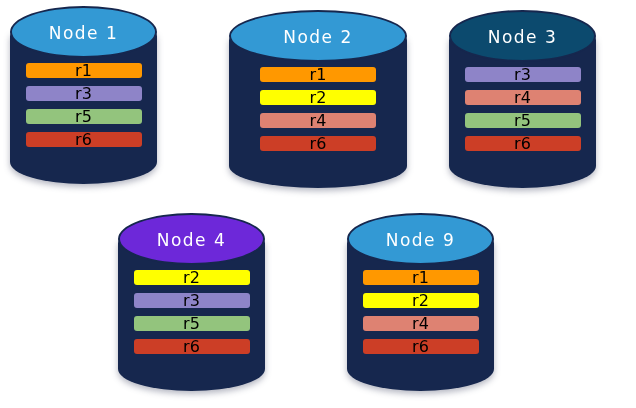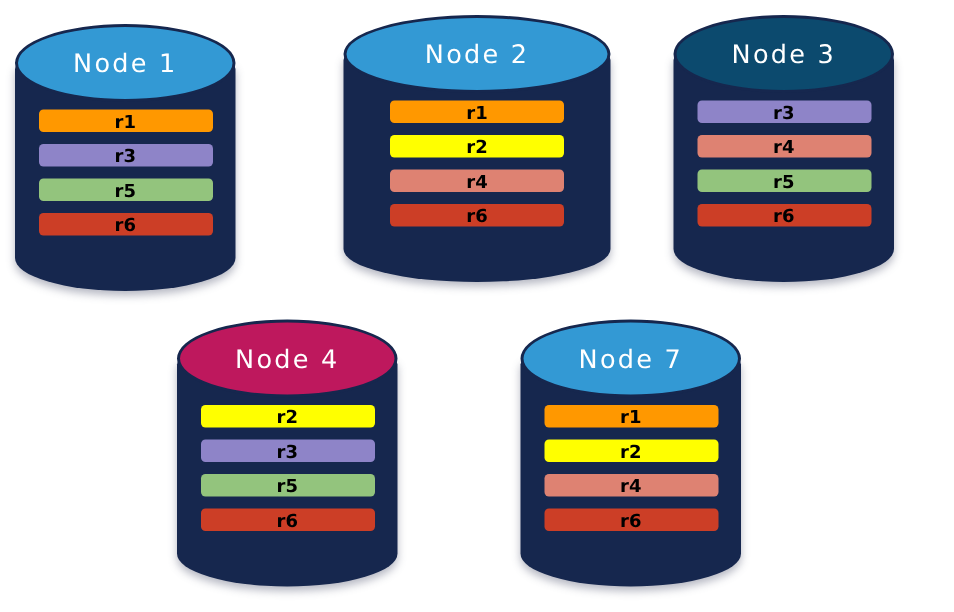--- a/index.html
+++ b/index.html
@@ -76,32 +76,32 @@
     border-radius: 3px;
     margin: 0 auto 8px auto;
     display: flex;
     align-items: center;
     justify-content: center;
     box-sizing: border-box;
   }
   .replica:last-child { margin-bottom: 0; }
 
   .replica-label {
-    font-size: 12px;
-    font-weight: bold;
+    font-size: 16px;
+    font-weight: normal;
     color: #000000;
     line-height: 1;
     font-family: "DejaVu Sans", "Liberation Sans", sans-serif;
   }
 </style>
 </head>
 <body>
 
 <div id="diagram">
-    <div class="node" style="left: 10px; top: 16px; width: 147px; height: 178px;">
+    <div class="node" style="left: 10px; top: 6px; width: 147px; height: 178px;">
       <div class="cyl-body" style="top: 26px; height: 152px; background: rgb(22, 39, 78);"></div>
       <div class="cyl-top" style="height: 52px; background: rgb(51, 153, 212);">
         <span class="node-label" style="color: rgb(255, 255, 255);">Node 1</span>
       </div>
       <div class="replicas" style="top: 57px;">
         <div class="replica" style="background: rgb(255, 152, 0); width: 116px;">
           <span class="replica-label" style="color: rgb(0, 0, 0);">r1</span>
         </div>
         <div class="replica" style="background: rgb(142, 132, 200); width: 116px;">
           <span class="replica-label" style="color: rgb(0, 0, 0);">r3</span>
@@ -149,42 +149,42 @@
         <div class="replica" style="background: rgb(147, 196, 125); width: 116px;">
           <span class="replica-label" style="color: rgb(0, 0, 0);">r5</span>
         </div>
         <div class="replica" style="background: rgb(204, 62, 38); width: 116px;">
           <span class="replica-label" style="color: rgb(0, 0, 0);">r6</span>
         </div>
       </div>
     </div>
     <div class="node" style="left: 118px; top: 213px; width: 147px; height: 178px;">
       <div class="cyl-body" style="top: 26px; height: 152px; background: rgb(22, 39, 78);"></div>
-      <div class="cyl-top" style="height: 52px; background: #be185d; justify-content: center;">
+      <div class="cyl-top" style="height: 52px; background: #6d28d9; justify-content: center;">
         <span class="node-label" style="color: rgb(255, 255, 255);">Node 4</span>
       </div>
       <div class="replicas" style="top: 57px;">
         <div class="replica" style="background: rgb(255, 255, 0); width: 116px;">
           <span class="replica-label" style="color: rgb(0, 0, 0);">r2</span>
         </div>
         <div class="replica" style="background: rgb(142, 132, 200); width: 116px;">
           <span class="replica-label" style="color: rgb(0, 0, 0);">r3</span>
         </div>
         <div class="replica" style="background: rgb(147, 196, 125); width: 116px;">
           <span class="replica-label" style="color: rgb(0, 0, 0);">r5</span>
         </div>
         <div class="replica" style="background: rgb(204, 62, 38); width: 116px;">
           <span class="replica-label" style="color: rgb(0, 0, 0);">r6</span>
         </div>
       </div>
     </div>
     <div class="node" style="left: 347px; top: 213px; width: 147px; height: 178px;">
       <div class="cyl-body" style="top: 26px; height: 152px; background: rgb(22, 39, 78);"></div>
       <div class="cyl-top" style="height: 52px; background: rgb(51, 153, 212);">
-        <span class="node-label" style="color: rgb(255, 255, 255);">Node 7</span>
+        <span class="node-label" style="color: rgb(255, 255, 255);">Node 9</span>
       </div>
       <div class="replicas" style="top: 57px;">
         <div class="replica" style="background: rgb(255, 152, 0); width: 116px;">
           <span class="replica-label" style="color: rgb(0, 0, 0);">r1</span>
         </div>
         <div class="replica" style="background: rgb(255, 255, 0); width: 116px;">
           <span class="replica-label" style="color: rgb(0, 0, 0);">r2</span>
         </div>
         <div class="replica" style="background: rgb(222, 130, 114); width: 116px;">
           <span class="replica-label" style="color: rgb(0, 0, 0);">r4</span>

